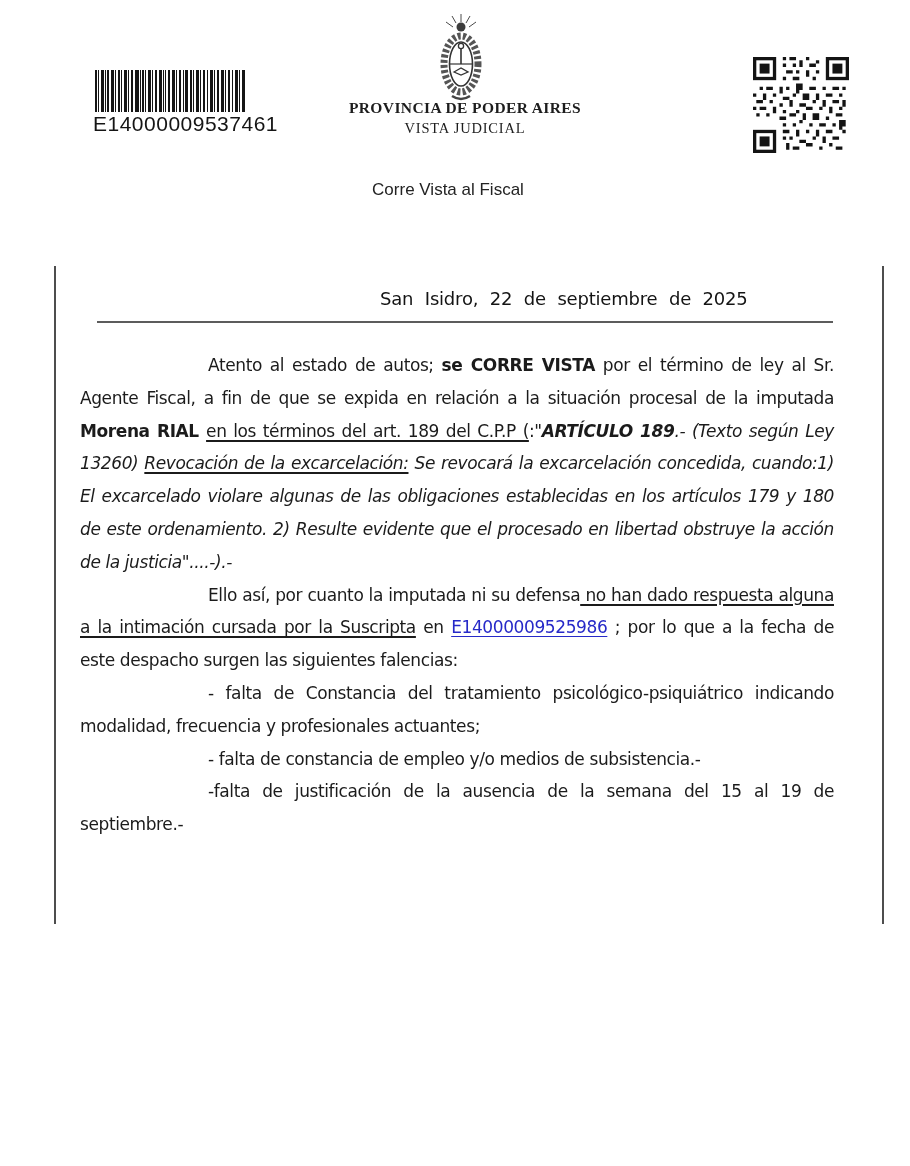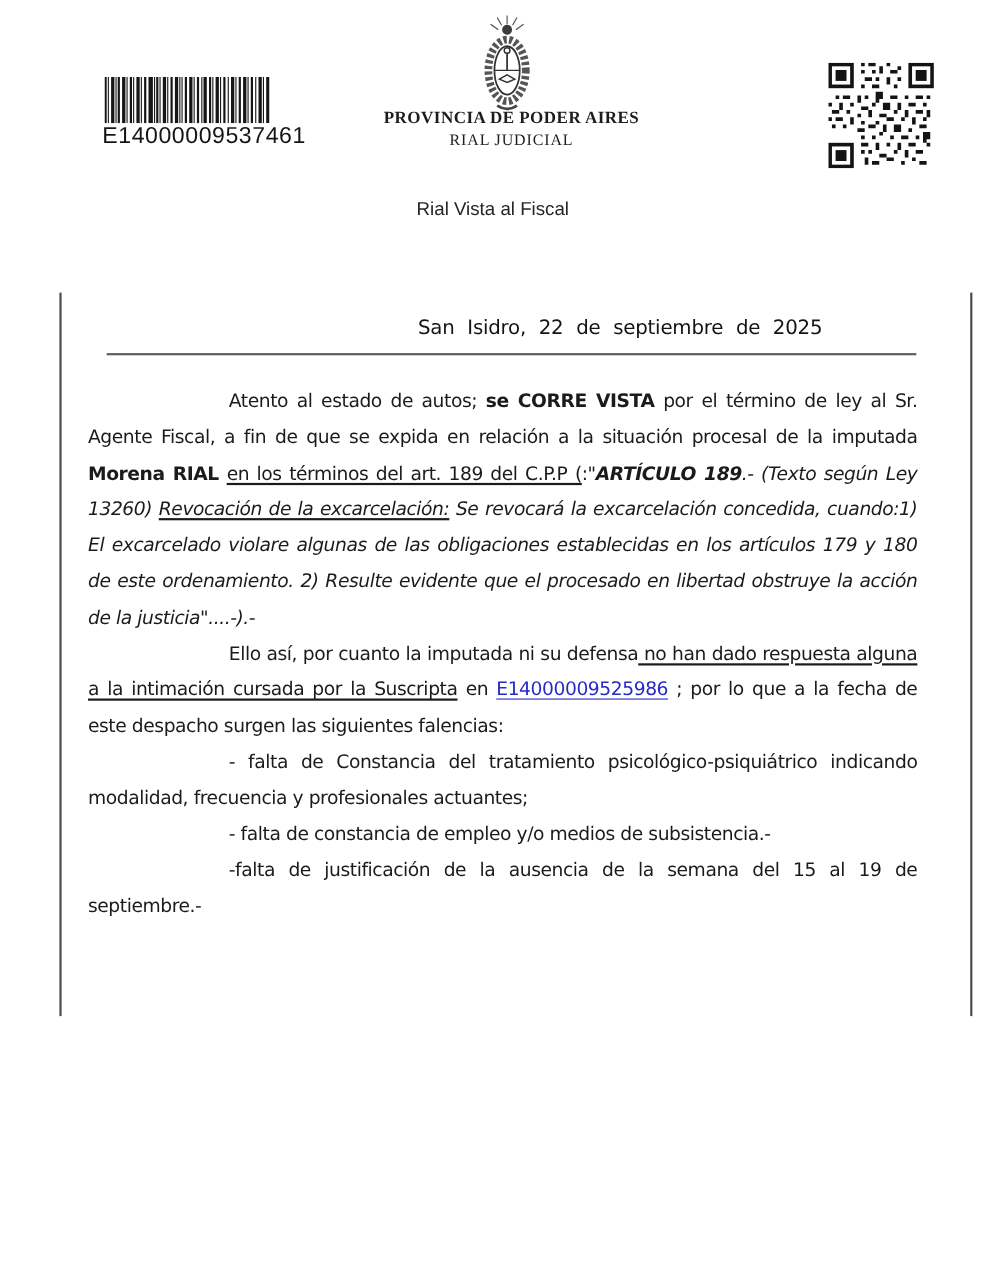--- a/index.html
+++ b/index.html
@@ -116,42 +116,42 @@
       <ellipse cx="31" cy="52" rx="11.5" ry="22" fill="#ffffff" stroke="#333" stroke-width="1.6"></ellipse>
       <line x1="20" y1="52" x2="42" y2="52" stroke="#333" stroke-width="1.2"></line>
       <line x1="31" y1="36" x2="31" y2="52" stroke="#333" stroke-width="1.6"></line>
       <circle cx="31" cy="34" r="2.6" fill="none" stroke="#333" stroke-width="1.3"></circle>
       <path d="M24 60 L31 56 L38 60 L31 63 Z" fill="none" stroke="#333" stroke-width="1.3"></path>
       <path d="M22 84 q9 6 18 0" fill="none" stroke="#444" stroke-width="2.5"></path>
     </svg>
   </div>
   <div class="org">
     <div class="l1">PROVINCIA DE PODER AIRES</div>
-    <div class="l2">RIAL JUDICIAL</div>
+    <div class="l2">VISTA JUDICIAL</div>
   </div>
 
   <div class="qr">
     <svg width="96" height="96" viewBox="0 0 29 29">
       <rect width="29" height="29" fill="#fff"></rect>
       <g fill="#141414">
         <rect x="0" y="0" width="7" height="7"></rect>
           <rect x="22" y="0" width="7" height="7"></rect>
           <rect x="0" y="22" width="7" height="7"></rect>
         <rect x="1" y="1" width="5" height="5" fill="#fff"></rect>
           <rect x="23" y="1" width="5" height="5" fill="#fff"></rect>
           <rect x="1" y="23" width="5" height="5" fill="#fff"></rect>
         <rect x="2" y="2" width="3" height="3"></rect>
           <rect x="24" y="2" width="3" height="3"></rect>
           <rect x="2" y="24" width="3" height="3"></rect>
         <path d="M9 0h1v1h-1zM11 0h2v1h-2zM14 1h1v2h-1zM16 0h1v1h-1zM19 1h1v1h-1zM9 2h1v1h-1zM12 2h1v1h-1zM17 2h2v1h-2zM10 4h2v1h-2zM13 4h1v1h-1zM16 4h1v2h-1zM19 4h1v1h-1zM9 6h1v1h-1zM12 6h2v1h-2zM18 6h1v1h-1zM2 9h1v1h-1zM4 9h2v1h-2zM8 9h1v2h-1zM10 9h1v1h-1zM13 8h2v2h-1v1h-1zM17 9h2v1h-2zM21 9h1v1h-1zM24 9h2v1h-2zM27 9h1v1h-1zM0 11h1v1h-1zM3 11h1v2h-1zM6 11h1v1h-1zM9 12h2v1h-2zM12 11h1v1h-1zM15 11h2v2h-2zM19 11h1v2h-1zM22 11h2v1h-2zM26 11h1v1h-1zM1 13h2v1h-2zM5 13h1v1h-1zM8 14h1v1h-1zM11 13h1v2h-1zM14 14h2v1h-2zM18 13h1v1h-1zM21 13h1v2h-1zM24 13h2v1h-2zM27 13h1v2h-1zM0 15h1v1h-1zM2 15h2v1h-2zM6 15h1v2h-1zM9 16h1v1h-1zM13 16h1v1h-1zM16 15h2v1h-2zM20 15h1v1h-1zM23 15h1v2h-1zM26 15h1v1h-1zM1 17h1v1h-1zM4 17h1v1h-1zM8 18h2v1h-2zM11 17h2v1h-2zM15 17h1v2h-1zM18 17h2v2h-2zM22 18h1v1h-1zM25 17h2v1h-2zM9 20h1v1h-1zM12 20h1v1h-1zM14 19h1v1h-1zM17 20h1v1h-1zM20 20h2v1h-2zM24 20h1v1h-1zM26 19h2v2h-1v1h-1zM9 22h2v1h-2zM13 22h1v2h-1zM16 22h1v1h-1zM19 22h1v2h-1zM22 22h2v1h-2zM27 22h1v1h-1zM9 24h1v1h-1zM11 24h1v1h-1zM14 25h2v1h-2zM18 24h1v1h-1zM21 24h1v2h-1zM24 24h2v1h-2zM10 26h1v2h-1zM12 27h2v1h-2zM16 26h2v1h-2zM20 27h1v1h-1zM23 26h1v1h-1zM25 27h2v1h-2z"></path>
       </g>
     </svg>
   </div>
 
-  <div class="doc-title">Rial Vista al Fiscal</div>
+  <div class="doc-title">Corre Vista al Fiscal</div>
 
   <div class="dateline">San Isidro, 22 de septiembre de 2025</div>
   <div class="date-rule"></div>
 
   <div class="body">
     <p><span>Atento al estado de autos; </span><span class="b">se CORRE VISTA</span><span> por el término de ley al Sr. Agente Fiscal, a fin de que se expida en relación a la situación procesal de la imputada </span><span class="b">Morena RIAL </span><span class="u">en los términos del art. 189 del C.P.P (</span><span>:"</span><span class="b i">ARTÍCULO 189</span><span class="i">.- </span><span class="i">(Texto según Ley 13260) </span><span class="i u">Revocación de la excarcelación:</span><span class="i"> Se revocará la excarcelación concedida, cuando:1) El excarcelado violare algunas de las obligaciones establecidas en los artículos 179 y 180 de este ordenamiento. 2) Resulte evidente que el procesado en libertad obstruye la acción de la justicia"....-).-</span></p>
 
     <p><span>Ello así, por cuanto la imputada ni su defensa</span><span class="u"> no han dado respuesta alguna a la intimación cursada por la Suscripta</span><span> en </span><span class="link">E14000009525986</span><span> ; por lo que a la fecha de este despacho surgen las siguientes falencias:</span></p>
 
     <p class="item">- falta de Constancia del tratamiento psicológico-psiquiátrico indicando modalidad, frecuencia y profesionales actuantes;</p>

